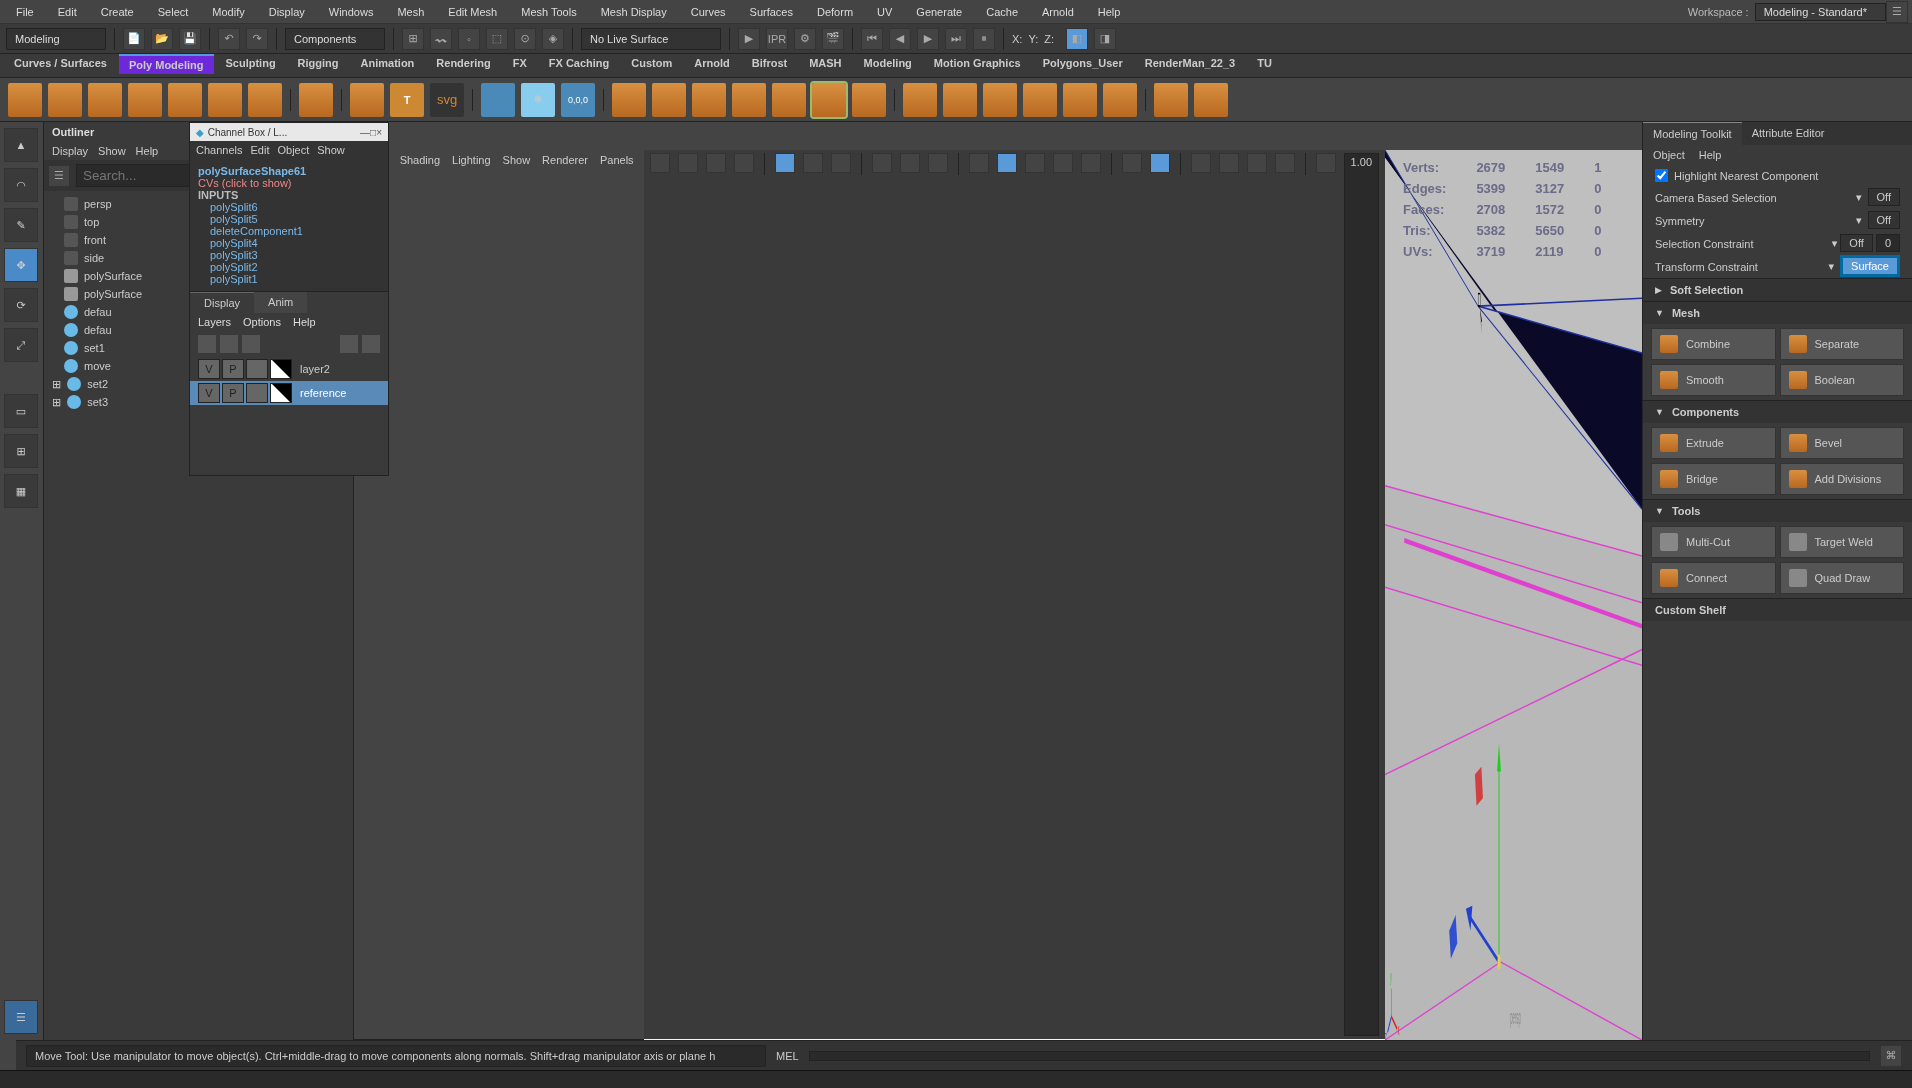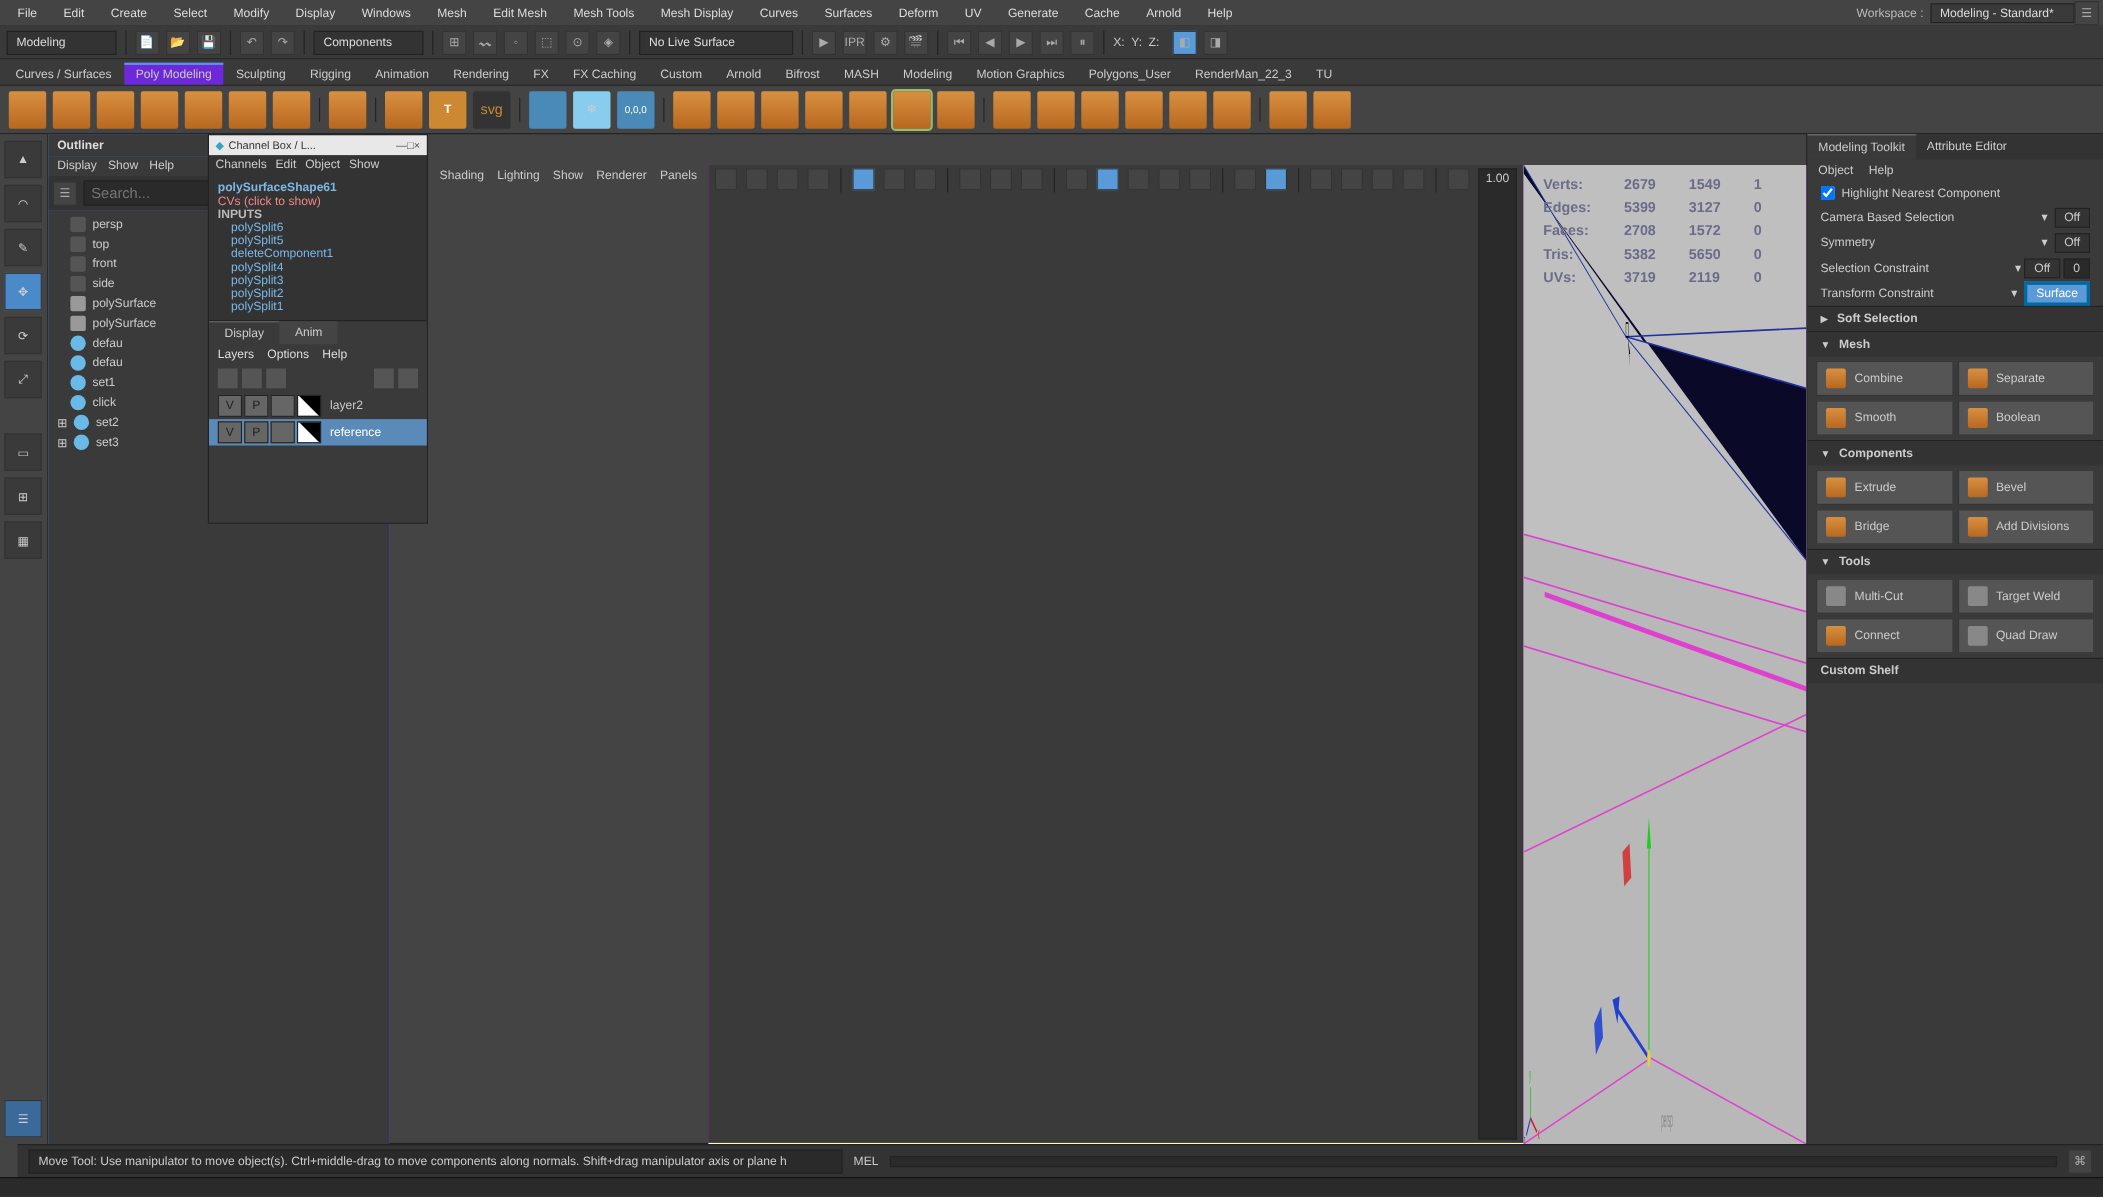--- a/index.html
+++ b/index.html
@@ -6,30 +6,30 @@
 body { background:#444; color:#ccc; font-size:11px; overflow:hidden; width:1912px; height:1088px; position:relative; }
 .menubar { background:#444; height:24px; display:flex; align-items:center; padding:0 4px; border-bottom:1px solid #333; }
 .menubar .mi { padding:0 12px; cursor:pointer; color:#ddd; }
 .menubar .spacer { flex:1; }
 .ws-label { color:#bbb; margin-right:6px; }
 .ws-dd { background:#3a3a3a; border:1px solid #222; padding:2px 18px 2px 8px; color:#ddd; }
 .statusline { background:#3a3a3a; height:30px; display:flex; align-items:center; padding:0 6px; gap:6px; border-bottom:1px solid #222; }
 .dd { background:#333; border:1px solid #222; padding:4px 20px 4px 8px; color:#ddd; min-width:100px; }
 .sep { width:1px; height:22px; background:#222; margin:0 2px; }
 .ibtn { width:22px; height:22px; background:#444; border:1px solid #333; display:inline-flex; align-items:center; justify-content:center; color:#aaa; }
-.shelf-tabs { background:#3a3a3a; height:24px; display:flex; align-items:flex-end; gap:2px; padding:0 4px; border-bottom:1px solid #222; }
+.shelf-tabs { background:#3a3a3a; height:24px; display:flex; align-items:flex-start; gap:2px; padding:0 4px; border-bottom:1px solid #222;font-weight:bold; }
 .shelf-tab { padding:3px 10px; color:#ccc; cursor:pointer; }
 .shelf-tab.active { background:#6d28d9; border-top:2px solid #5599dd; }
 .shelf { background:#444; height:44px; display:flex; align-items:center; gap:6px; padding:0 8px; border-bottom:1px solid #222; }
 .shelf .sicon { width:34px; height:34px; background:linear-gradient(#d89040,#b86820); border-radius:2px; }
 .main { display:flex; height:calc(1088px - 24px - 30px - 24px - 44px - 30px - 18px); }
 .toolcol { width:44px; background:#444; border-right:1px solid #222; display:flex; flex-direction:column; gap:6px; padding:6px 4px; }
 .tool { width:34px; height:34px; background:#3a3a3a; border:1px solid #333; display:flex; align-items:center; justify-content:center; }
 .tool.active { background:#4a8ac8; }
-.outliner-col { width:310px; background:#3b82f6; border-right:1px solid #222; display:flex; flex-direction:column; position:relative; }
+.outliner-col { width:310px; background:#fca5a5; border-right:1px solid #222; display:flex; flex-direction:column; position:relative; }
 .panel-title { background:#3a3a3a; padding:4px 8px; color:#ddd; font-weight:bold; display:flex; align-items:center; }
 .panel-menus { display:flex; gap:10px; padding:3px 8px; background:#3a3a3a; color:#ccc; }
 .search { display:flex; align-items:center; gap:6px; padding:4px; background:#333; }
 .search input { flex:1; background:#2a2a2a; border:1px solid #222; padding:3px 6px; color:#ccc; }
 .tree { flex:1; overflow:auto; padding:4px 0; background:#3a3a3a; }
 .tree-item { display:flex; align-items:center; gap:6px; padding:2px 8px 2px 20px; }
 .tree-item .tic { width:14px; height:14px; background:#888; border-radius:2px; }
 .tic.cam { background:#555; } .tic.sh { background:#999; } .tic.set { background:#6abae8; border-radius:50%;}
 .channel-box { position:absolute; left:145px; top:0; width:200px; background:#333; border:1px solid #222; z-index:10; }
 .cb-title { display:flex; align-items:center; justify-content:space-between; background:#e8e8e8; color:#333; padding:2px 6px; height:18px; font-size:10px;}
@@ -269,21 +269,21 @@
       <div class="tree-item">
           <span class="tic set"></span>
           <span>defau</span>
         </div>
       <div class="tree-item">
           <span class="tic set"></span>
           <span>set1</span>
         </div>
       <div class="tree-item">
           <span class="tic set"></span>
-          <span>click</span>
+          <span>move</span>
         </div>
       <div class="tree-item">
           <span style="margin-left:-12px">⊞</span>
           <span class="tic set"></span>
           <span>set2</span>
         </div>
       <div class="tree-item">
           <span style="margin-left:-12px">⊞</span>
           <span class="tic set"></span>
           <span>set3</span>

